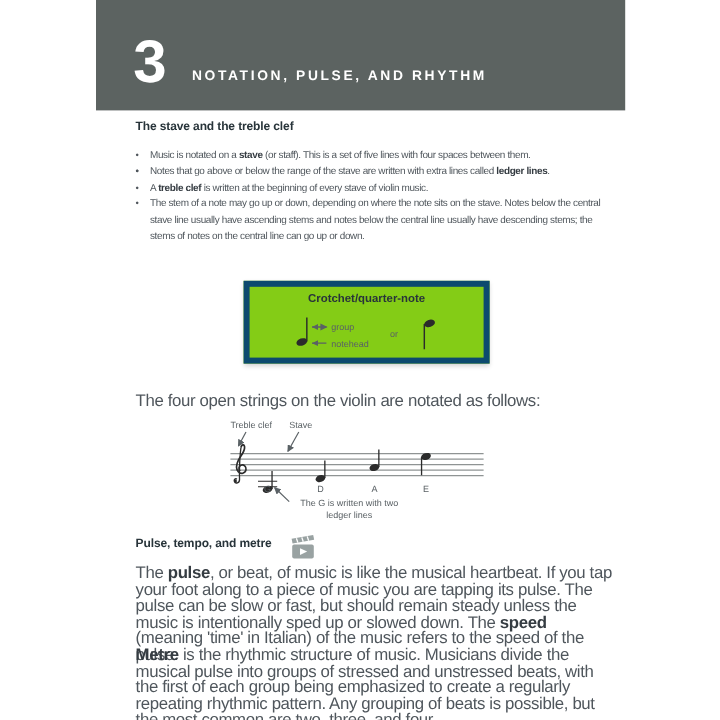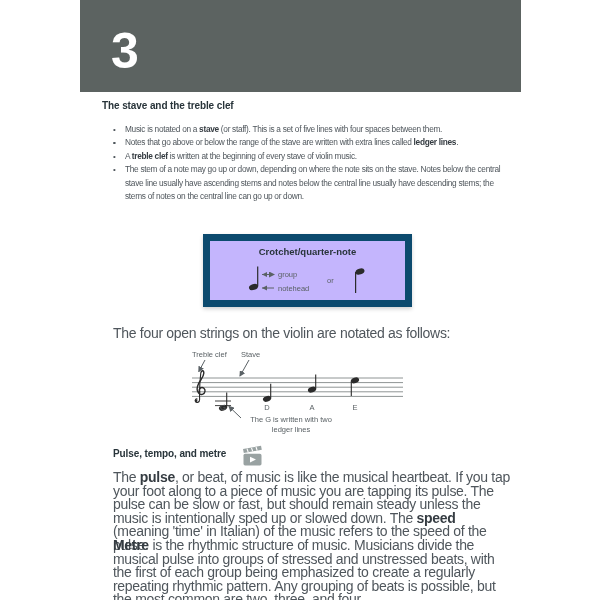--- a/index.html
+++ b/index.html
@@ -19,22 +19,22 @@
   .body-txt{font-size:14px;line-height:13.6px;letter-spacing:-0.3px;color:#4f565c;}
   .body-txt b{color:#353c42;}
   .bullets{position:absolute;left:112px;top:123px;width:396px;margin:0;padding:0;list-style:none;}
   .bullets li{position:relative;padding-left:13px;font-size:8.3px;line-height:13.4px;
               letter-spacing:-0.3px;color:#4f565c;}
   .bullets li .dot{position:absolute;left:1px;top:0;color:#4f565c;font-size:8px;}
   .bullets li b{color:#353c42;}
   .para{position:absolute;left:113px;width:400px;}
 
   
-  .cbox{position:absolute;left:203px;top:234px;width:195px;height:59px;background:#c4b5fd;
-        border:7px solid #0c4a6e;box-shadow:0 2px 4px rgba(0,0,0,0.18);}
+  .cbox{position:absolute;left:203px;top:234px;width:195px;height:59px;background:#84cc16;
+        border:5px solid #0c4a6e;box-shadow:0 2px 4px rgba(0,0,0,0.18);}
   .cbox-title{position:absolute;left:0;right:0;top:5px;text-align:center;
               font-size:9.5px;font-weight:bold;color:#28343a;}
   .cbox-label{position:absolute;font-size:7.5px;color:#5a6165;white-space:nowrap;}
 
   
   .figure{position:absolute;left:150px;top:348px;width:320px;height:100px;}
   .fig-label{position:absolute;font-size:7.5px;color:#5a6165;white-space:nowrap;}
   .note-letter{position:absolute;top:55px;width:14px;text-align:center;
                font-size:7.5px;color:#5a6165;}
   .callout{position:absolute;left:93px;top:67px;width:96px;font-size:7.5px;
@@ -43,23 +43,24 @@
   .icon-video{position:absolute;left:240px;top:444px;width:24px;height:24px;cursor:pointer;}
   svg{display:block;}
 </style>
 </head>
 <body>
 
 <div class="page">
 
   <div class="band">
     <div class="chapter-num">3</div>
+    <div class="chapter-title">NOTATION, PULSE, AND RHYTHM</div>
   </div>
 
-  <div class="h-section" style="left:102px;top:100px;">The stave and the treble clef</div>
+  <div class="h-section" style="left:113px;top:100px;">The stave and the treble clef</div>
 
   <ul class="bullets">
     <li><span class="dot">•</span><span>Music is notated on a </span><b>stave</b><span> (or staff). This is a set of five lines with four spaces between them.</span></li>
     <li><span class="dot">•</span><b></b><span></span></li>
     <li><span class="dot">•</span><span>Notes that go above or below the range of the stave are written with extra lines called </span><b>ledger lines</b><span>.</span></li>
     <li><span class="dot">•</span><span>A </span><b>treble clef</b><span> is written at the beginning of every stave of violin music.</span></li>
     <li><span class="dot">•</span><span>The stem of a note may go up or down, depending on where the note sits on the stave. Notes below the central stave line usually have ascending stems and notes below the central line usually have descending stems; the stems of notes on the central line can go up or down.</span><b></b><span></span></li>
   </ul>
 
   <div class="cbox">

